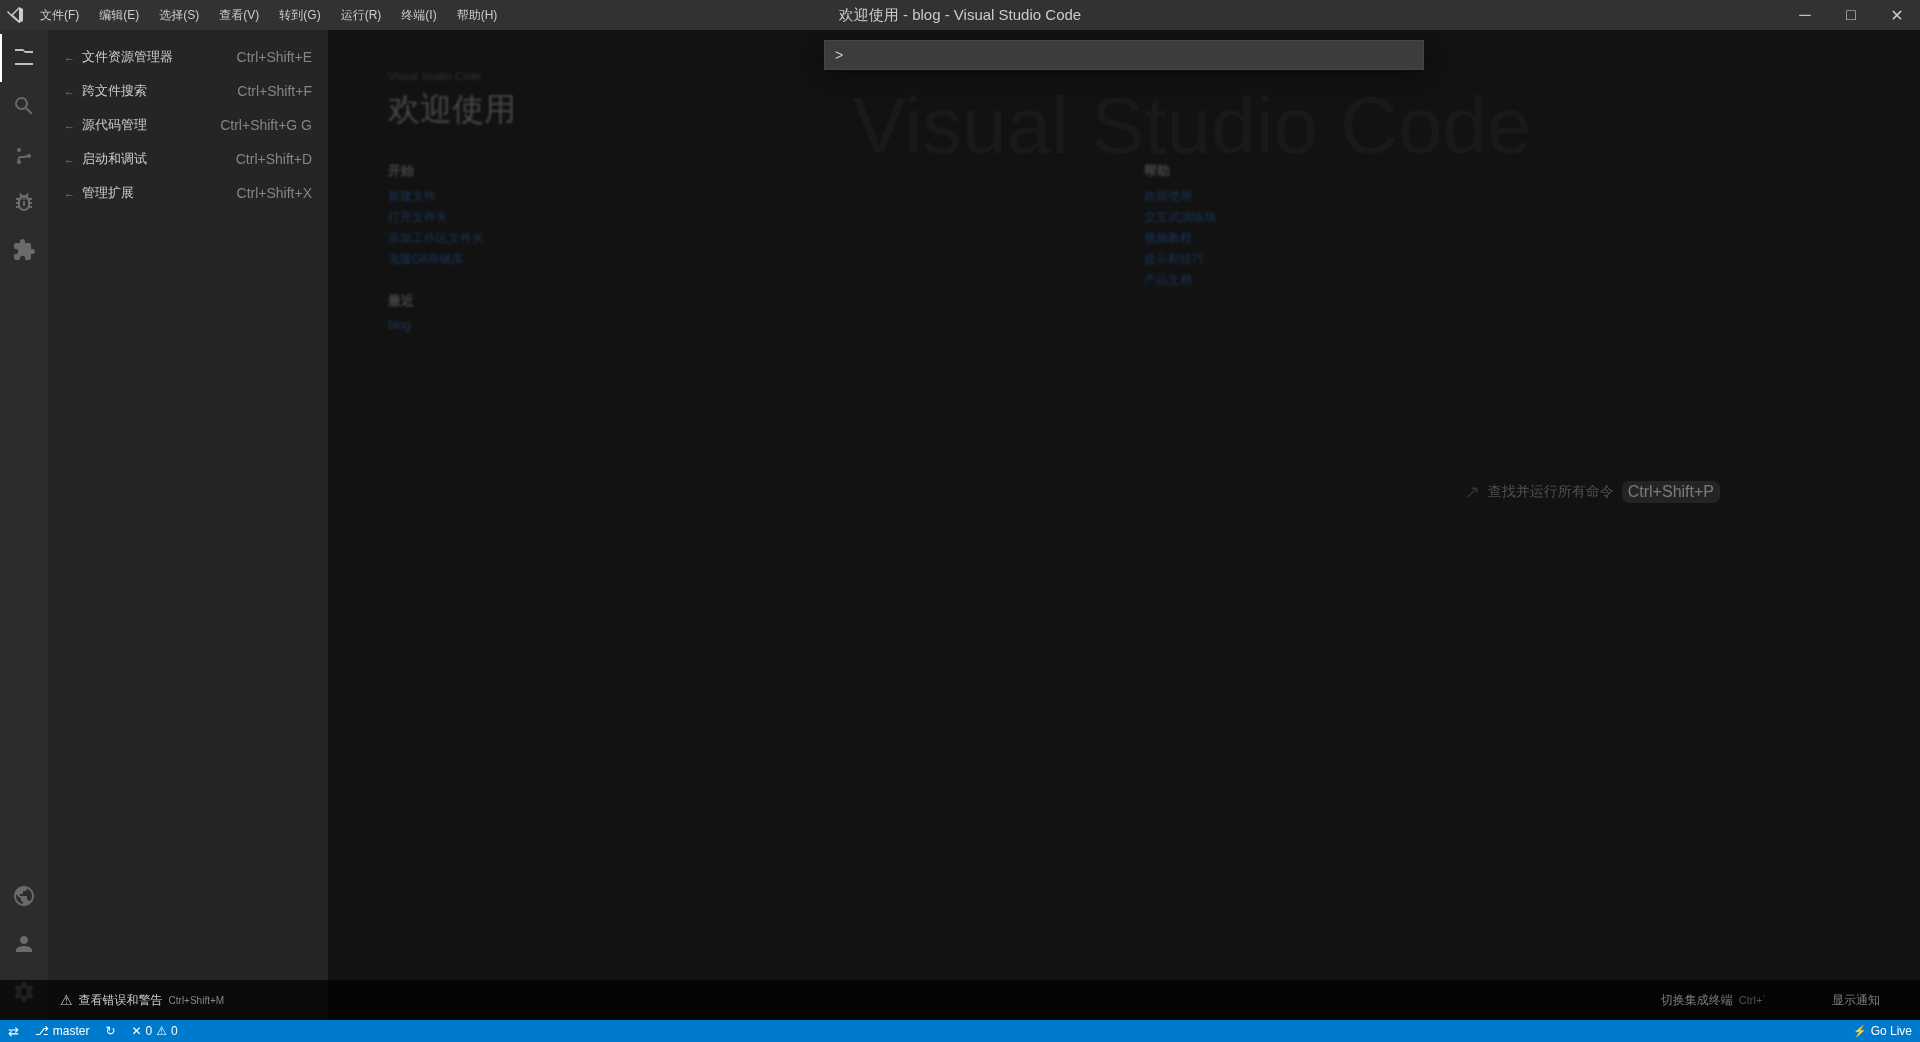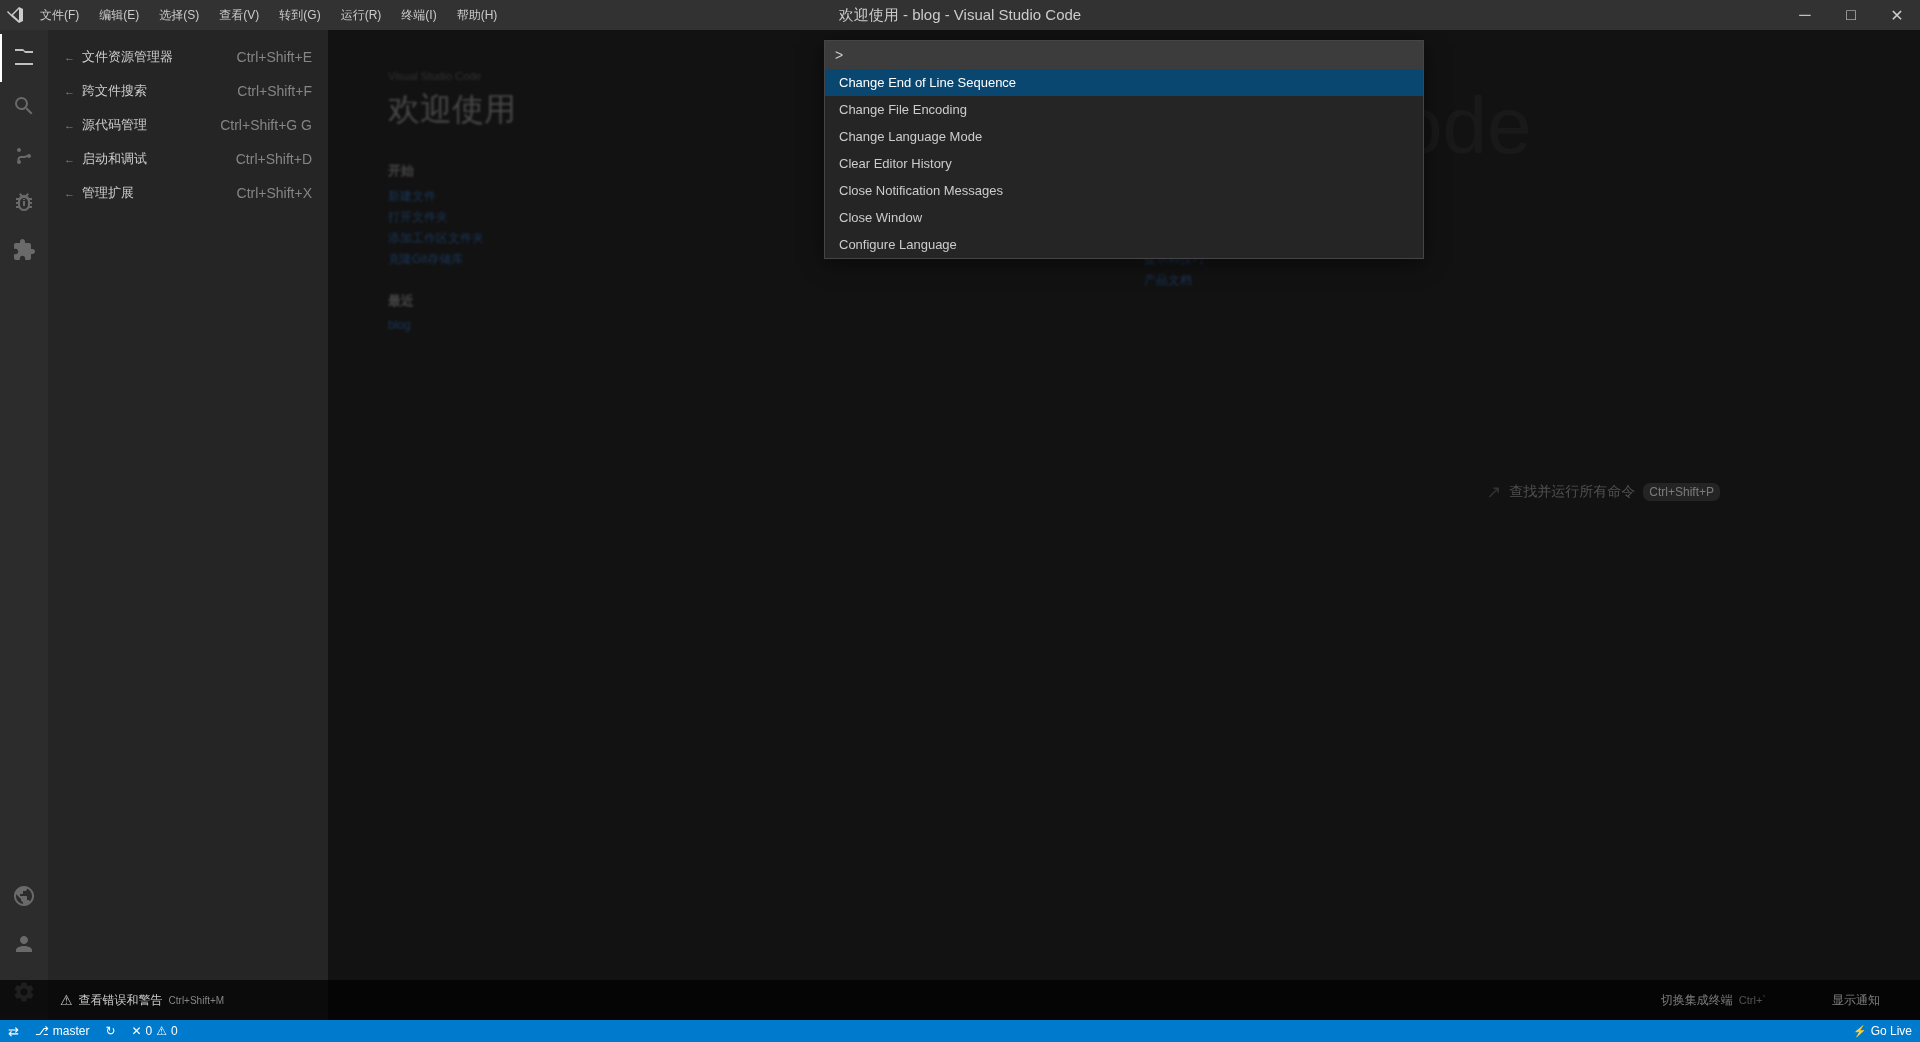--- a/index.html
+++ b/index.html
@@ -336,21 +336,21 @@
       gap: 8px;
       font-size: 14px;
       color: #858585;
       z-index: 45;
       white-space: nowrap;
     }
     .command-hint .shortcut-badge {
       background: #3c3c3c;
       padding: 2px 6px;
       border-radius: 7px;
-      font-size: 12px;
+      font-size: 16px;
       color: #cccccc;
     }
 
     
     .vscode-logo-bg {
       position: absolute;
       top: 50px;
       left: 50%;
       transform: translateX(-40%);
       font-size: 80px;
@@ -510,29 +510,20 @@
       <span class="shortcut-badge">Ctrl+Shift+P</span>
     </div>
 
     <div class="command-palette-overlay"></div>
 
     <div class="command-palette">
       <div class="command-input-wrapper">
         <span class="command-prefix">&gt;</span>
         <input class="command-input" type="text" value="" style="">
       </div>
-      <div class="command-list">
-        <div class="command-item selected">Change End of Line Sequence</div>
-        <div class="command-item">Change File Encoding</div>
-        <div class="command-item">Change Language Mode</div>
-        <div class="command-item">Clear Editor History</div>
-        <div class="command-item">Close Notification Messages</div>
-        <div class="command-item">Close Window</div>
-        <div class="command-item">Configure Language</div>
-      </div>
     </div>
   </div>
 </div>
 
 <div class="bottom-overlay">
   <div class="bottom-overlay-left">
     <span style="font-size:14px;">⚠</span>
     <span>查看错误和警告</span>
     <span style="color:#858585;font-size:10px;">Ctrl+Shift+M</span>
   </div>

